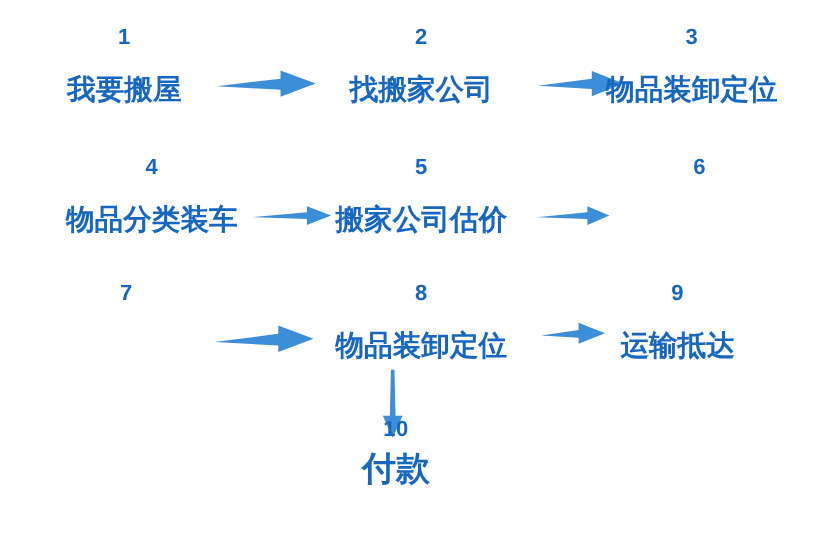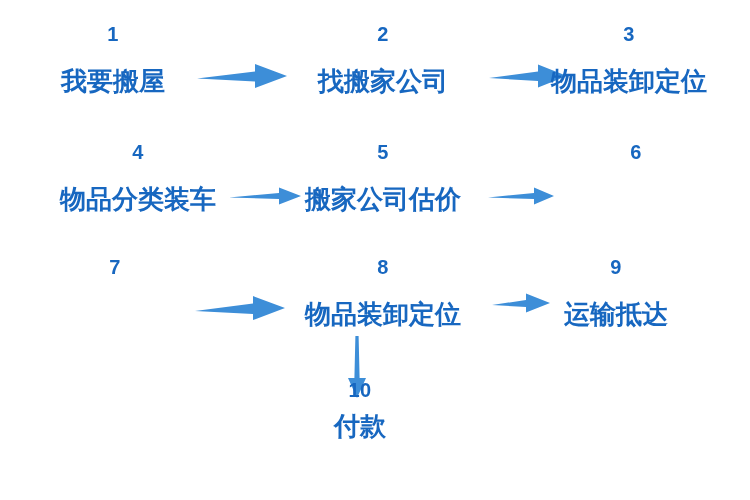--- a/index.html
+++ b/index.html
@@ -35,22 +35,23 @@
     letter-spacing: 0.5px;
   }
   .step-label {
     margin-top: 24px;
     font-size: 26px;
     font-weight: bold;
     line-height: 1;
     color: #1767c0;
   }
   .step.final .step-label {
-    font-size: 26px;
+    font-size: 31px;
     margin-top: 13px;
+    font-family: Liberation Mono, monospace;
   }
 
   
   .arrow {
     position: absolute;
     transform: translate(-50%, -50%);
     pointer-events: none;
   }
   .arrow svg { display: block; overflow: visible; }
   .arrow-shape { fill: #3d8ed8; }

